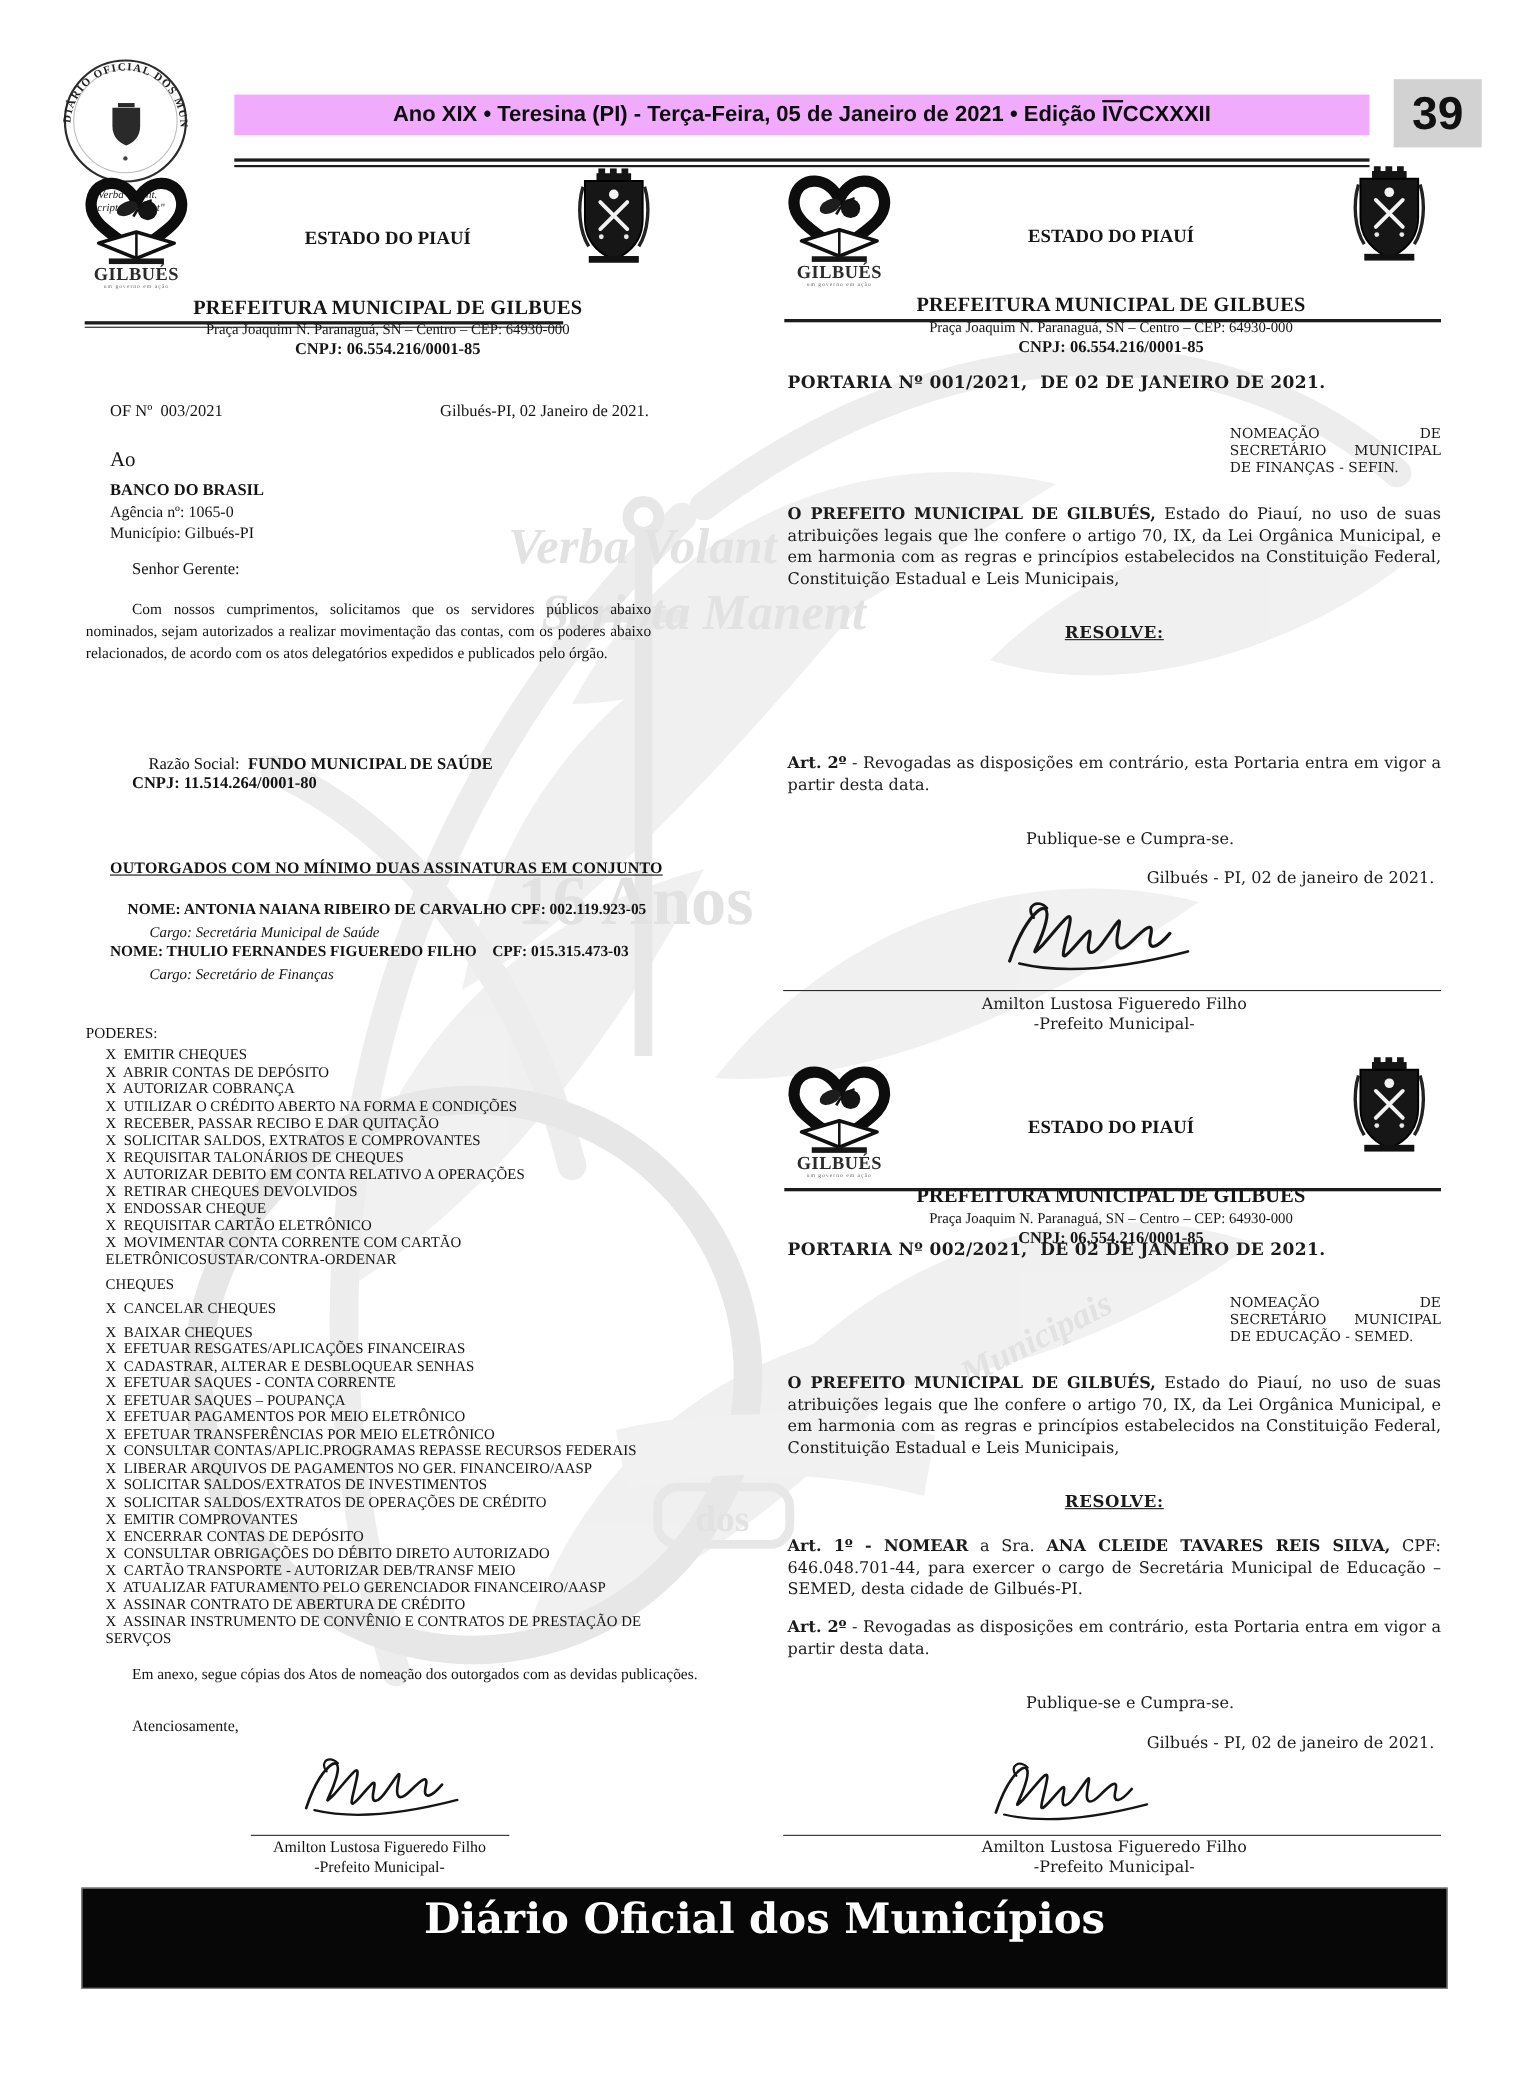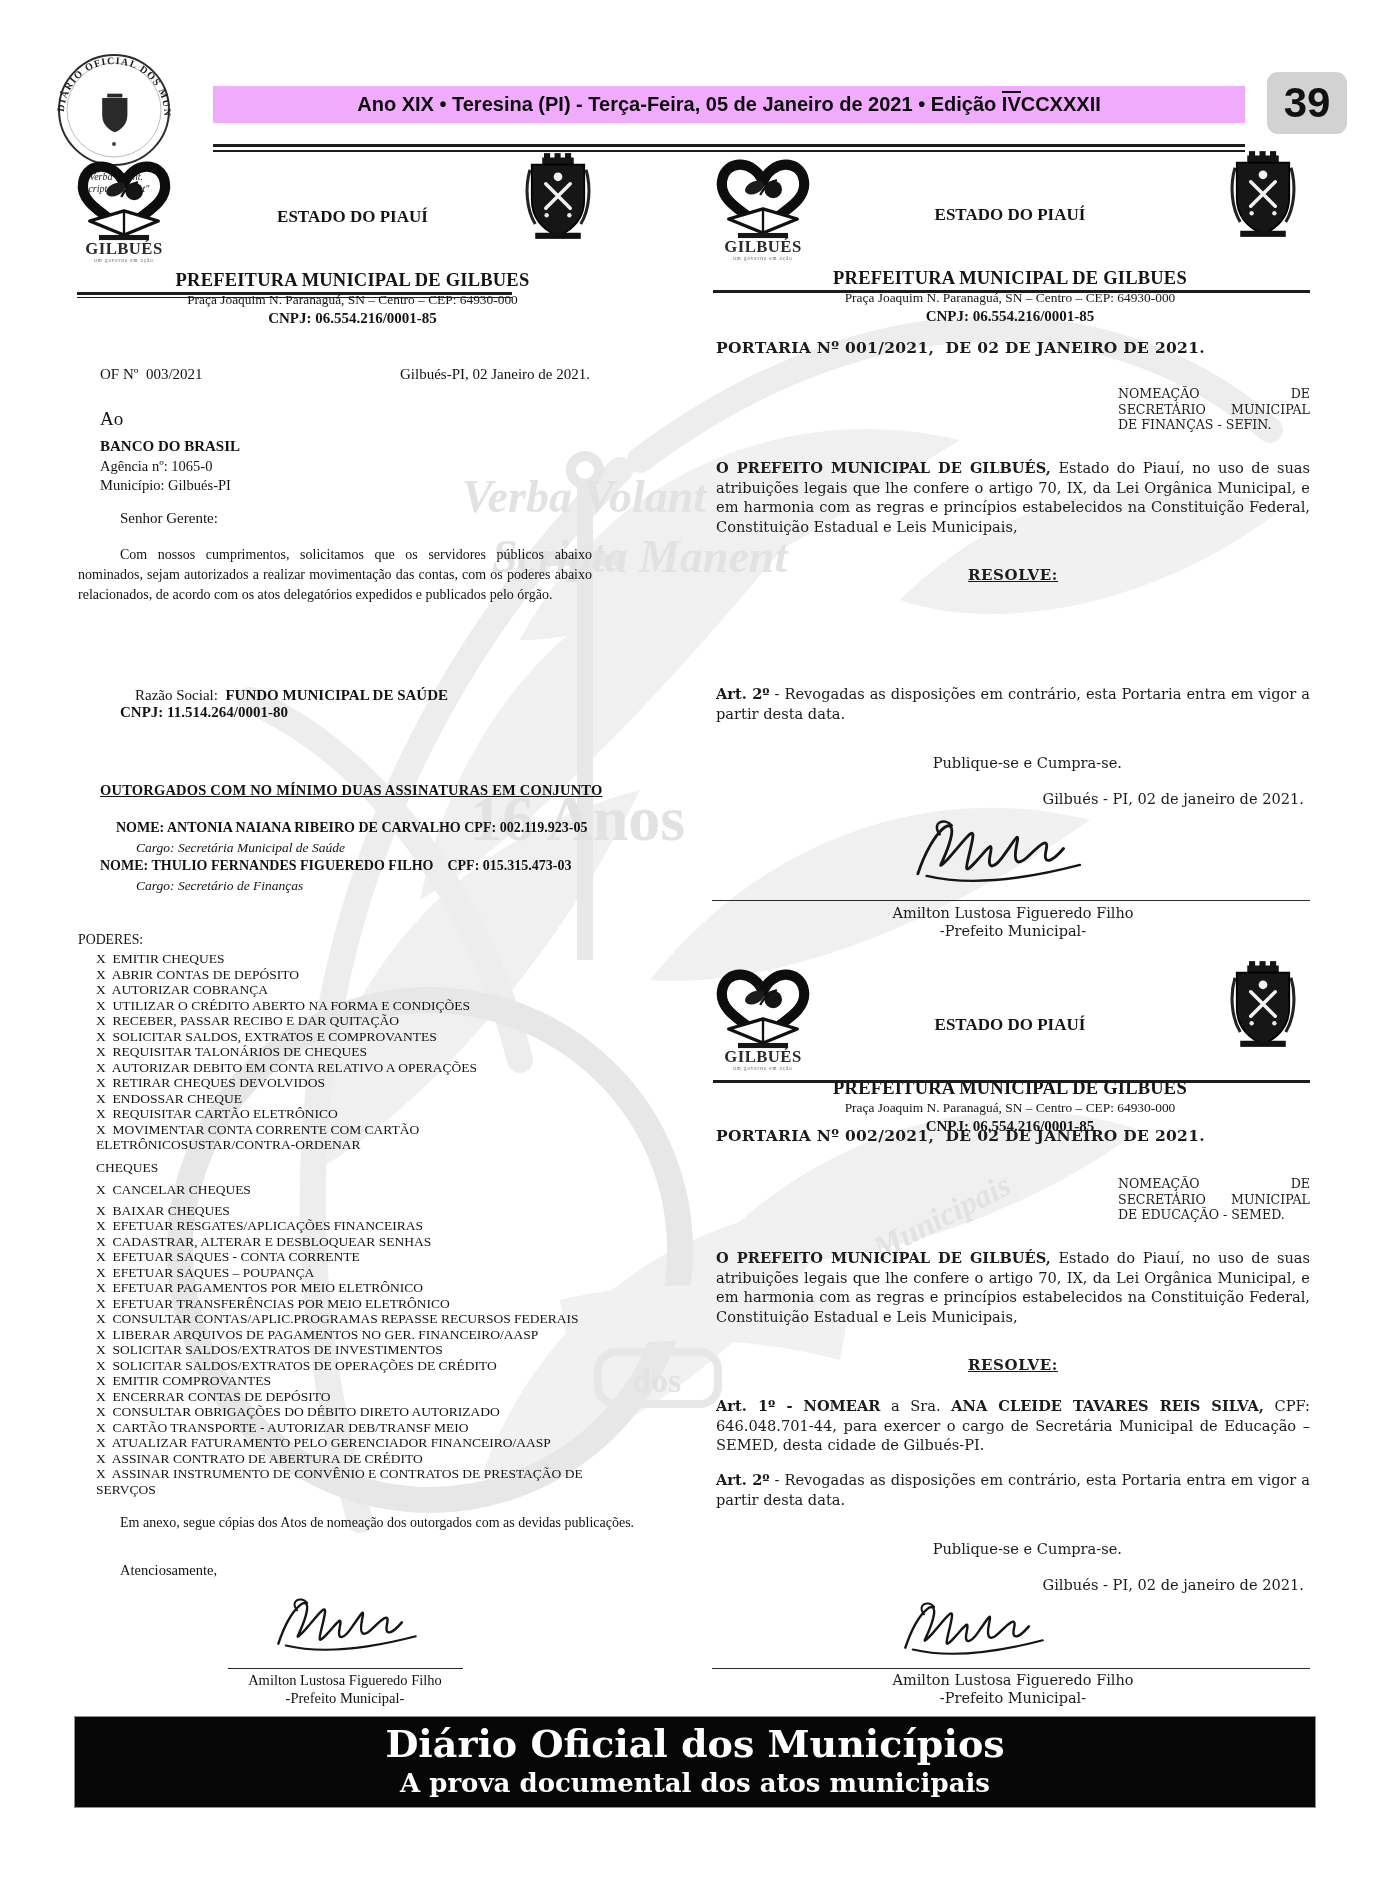--- a/index.html
+++ b/index.html
@@ -139,21 +139,21 @@
     </g>
     <circle cx="66" cy="100" r="2" fill="#444"></circle>
     <text x="66" y="136" text-anchor="middle" font-size="10" font-style="italic" fill="#222">"Verba Volant.</text>
     <text x="66" y="148" text-anchor="middle" font-size="10" font-style="italic" fill="#222">Escripta Manent"</text>
   </svg>
 
   <div class="abs hbar" style="left:213px;top:86px;width:1032px;height:37px;">
     <span>Ano XIX • Teresina (PI) - Terça-Feira, 05 de Janeiro de 2021 • Edição </span><span class="ov">IV</span><span>CCXXXII</span>
   </div>
 
-  <div class="abs pagenum" style="left:1267px;top:72px;width:80px;height:62px;border-radius:11px;">39</div>
+  <div class="abs pagenum" style="left:1267px;top:72px;width:80px;height:62px;">39</div>
 
   <div class="abs rule" style="left:213px;top:144px;width:1032px;height:3px;"></div>
   <div class="abs rule" style="left:213px;top:150px;width:1032px;height:1.5px;"></div>
 
   <div class="abs" style="left:65px;top:150px;width:525px;height:142px;">
     <svg class="abs" style="left:8px;top:4px;" width="102" height="110" viewBox="0 0 110 118">
         <use href="#sym-gil-logo"></use>
       </svg>
     <div class="abs lh-text" style="left:110px;top:56px;width:355px;">
       <div class="lh1">ESTADO DO PIAUÍ</div>
@@ -276,16 +276,15 @@
   <div class="abs bk r-right" style="left:716px;top:1576px;width:594px;padding-right:6px;box-sizing:border-box;">Gilbués - PI, 02 de janeiro de 2021.</div>
   <svg class="abs" style="left:880px;top:1592px;" width="190" height="78" viewBox="0 0 170 84">
       <use href="#sym-signature"></use>
     </svg>
   <div class="abs sigline" style="left:712px;top:1668px;width:598px;"></div>
   <div class="abs bk signame" style="left:716px;top:1671px;width:594px;">Amilton Lustosa Figueredo Filho</div>
   <div class="abs bk signame" style="left:716px;top:1689px;width:594px;">-Prefeito Municipal-</div>
 
   <div class="abs footer" style="left:74px;top:1716px;width:1240px;height:90px;">
     <div class="f1">Diário Oficial dos Municípios</div>
-    <div class="f2">A prova documental dos atos municipais</div>
   </div>
 
 </div>
 
 </body></html>

